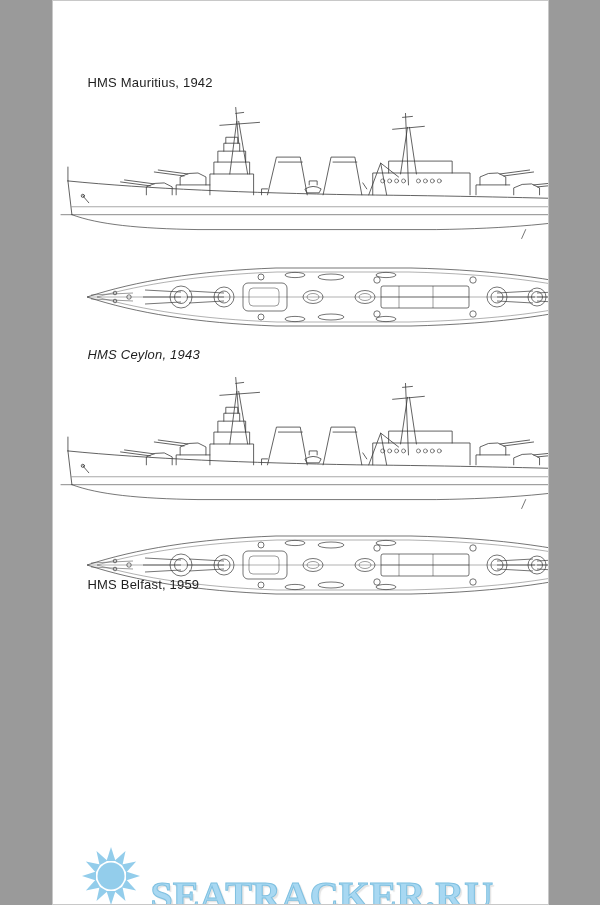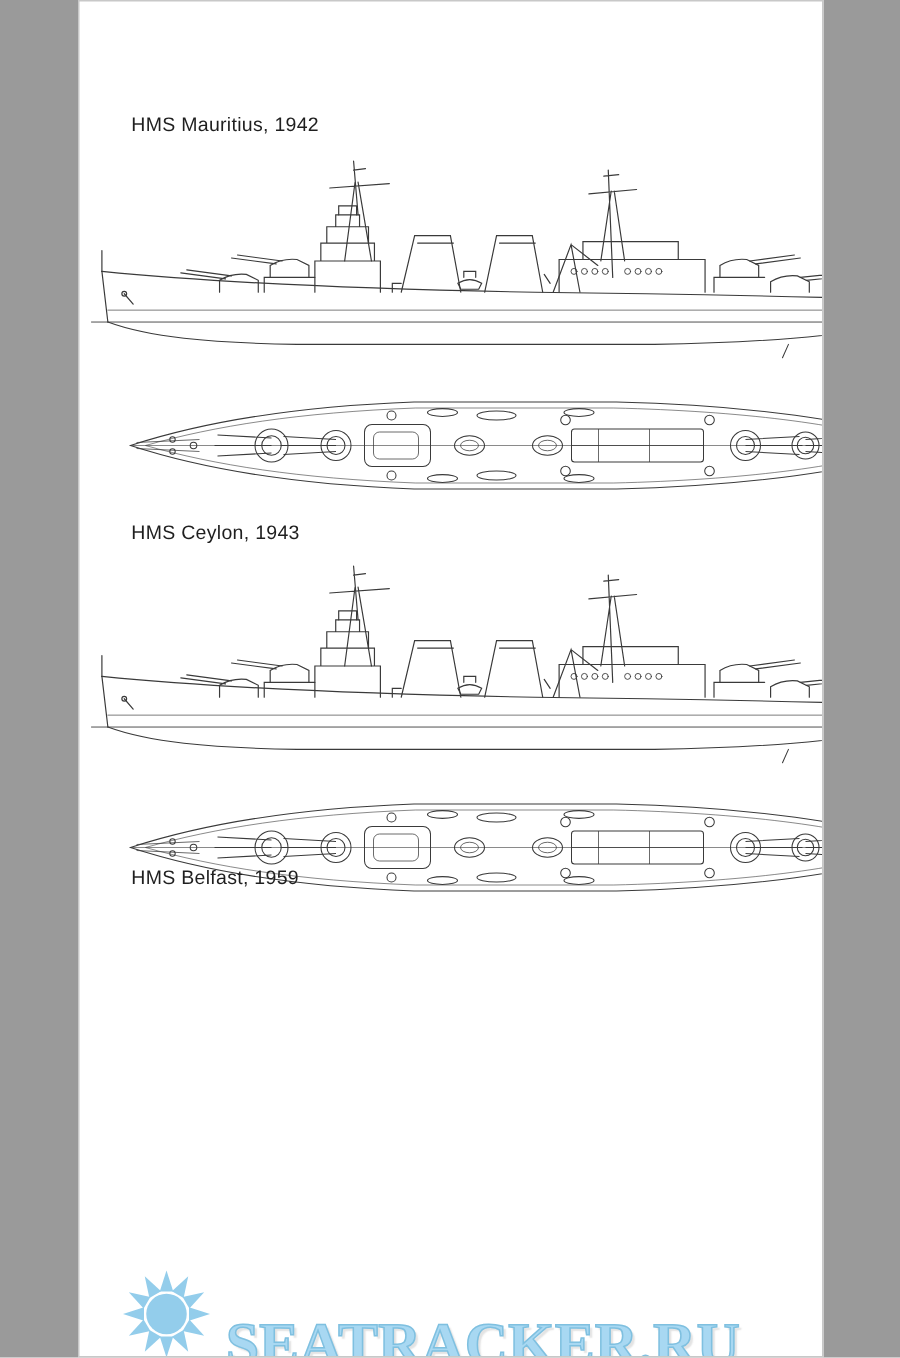--- a/index.html
+++ b/index.html
@@ -1,21 +1,21 @@
 <!DOCTYPE html>
 <html style="--background: #ffffff; --border: #c8c8c8; --text: #1f1f1f; --line: #3a3a3a; --watermark: #a8d8f2; --watermark-outline: #7fc0e0; --watermark-icon: #93cdeb;"><head>
 <meta charset="utf-8">
 <style>
   html,body{margin:0;padding:0;}
   body{font-family:"Liberation Sans",sans-serif;background:#9a9a9a;}
   .page{position:relative;width:497px;height:905px;margin:0 auto;box-sizing:border-box;
         background:var(--background,#fff);border:1px solid var(--border,#c8c8c8);overflow:hidden;}
   .ship-label{position:absolute;left:35px;font-size:13px;color:var(--text,#1f1f1f);letter-spacing:0.2px;}
   #label-mauritius{top:74px;}
-  #label-ceylon{top:346px;}
+  #label-ceylon{top:346px;font-style:italic;}
   #label-belfast{top:576px;}
   .drawing{position:absolute;color:var(--line,#3a3a3a);}
   .profile{left:6px;width:556px;height:150px;}
   #profile-mauritius{top:96px;}
   #profile-ceylon{top:366px;}
   .plan{left:28px;width:535px;height:88px;}
   #plan-mauritius{top:252px;}
   #plan-ceylon{top:520px;}
   .watermark{position:absolute;left:22px;top:822px;display:flex;align-items:center;gap:4px;}
   .sun{width:72px;height:66px;color:var(--watermark-icon,#93cdeb);flex:0 0 auto;}

